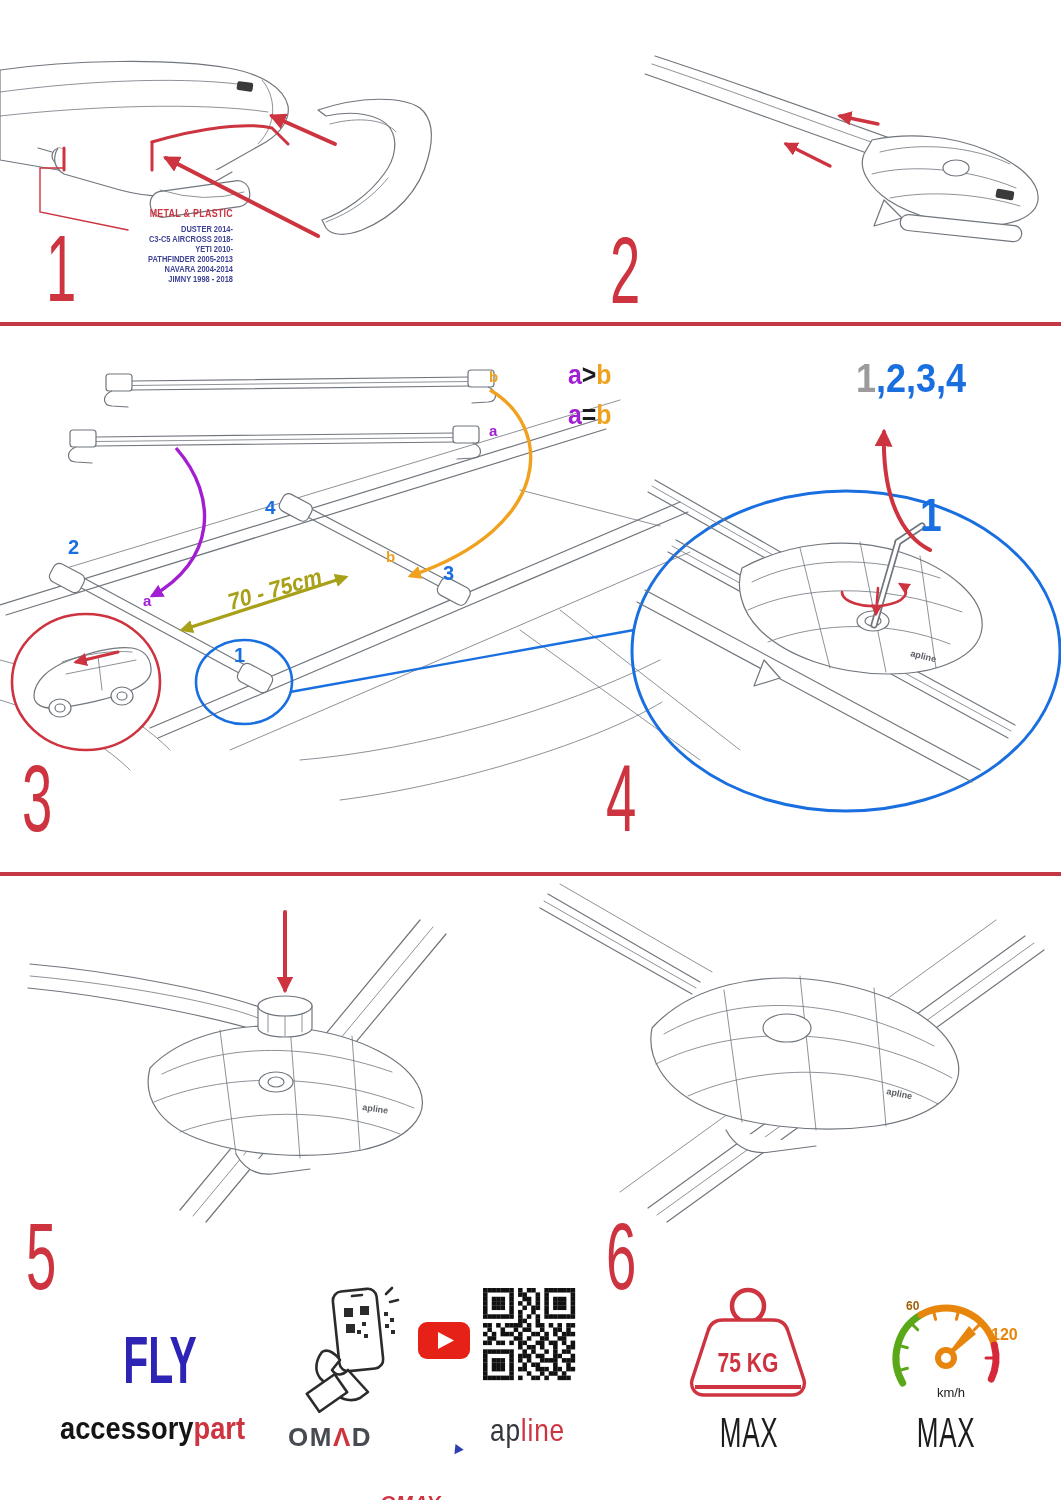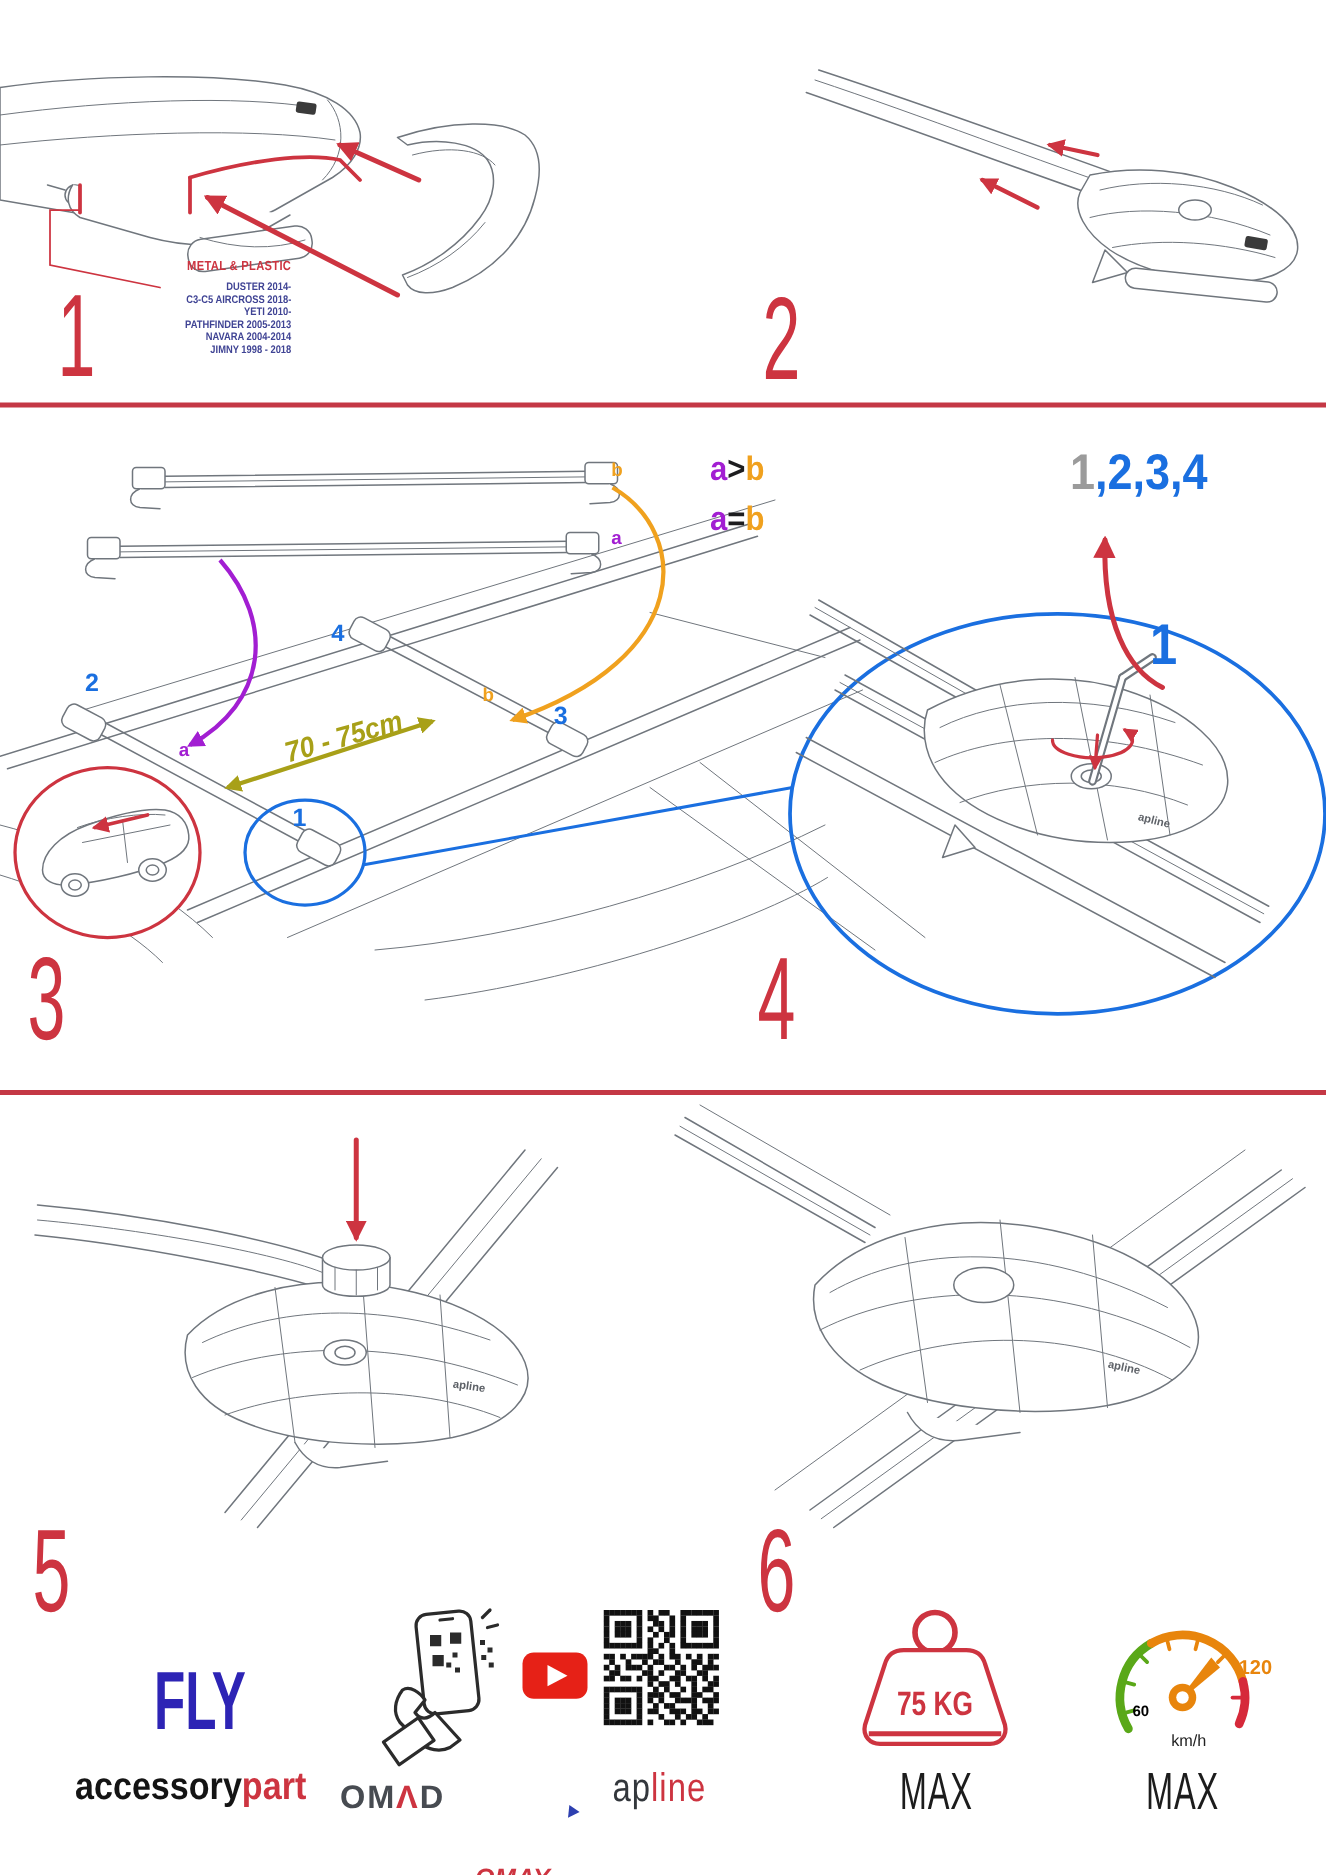--- a/index.html
+++ b/index.html
@@ -286,21 +286,21 @@
 
   <div class="lbl b" style="left:856px;top:358px;font-size:40px;transform:scaleX(.9);transform-origin:left top">
     <span class="gray">1</span><span class="blue">,2,3,4</span>
   </div>
   <div class="lbl b blue" style="left:920px;top:492px;font-size:46px;transform:scaleX(.85);transform-origin:left top">1</div>
 
   <div class="lbl b" style="left:90px;top:1327px;width:140px;text-align:center;font-size:66px;color:#2d24b5;transform:scaleX(.62);transform-origin:center top">FLY</div>
   <div class="lbl b" style="left:60px;top:1413px;font-size:31px;transform:scaleX(.88);transform-origin:left top">
     <span style="color:#141414">accessory</span><span class="red">part</span>
   </div>
-  <div class="lbl b" style="left:272px;top:1424px;font-size:26px;color:#474b51;letter-spacing:1.5px">
+  <div class="lbl b" style="left:288px;top:1424px;font-size:26px;color:#474b51;letter-spacing:1.5px">
     <span>OM</span><span class="red">Λ</span><span>D</span>
   </div>
   <div class="lbl b red" style="left:380px;top:1493px;font-size:20px;font-style:italic;letter-spacing:.5px">OMAY</div>
   <div class="abs" style="left:452px;top:1446px;width:0;height:0;border-left:5px solid transparent;border-right:5px solid transparent;border-top:9px solid #2d3fb0;transform:rotate(35deg)"></div>
   <div class="lbl" style="left:490px;top:1414px;font-size:32px;font-weight:400;transform:scaleX(.82);transform-origin:left top;letter-spacing:1px">
     <span style="color:#33373c">ap</span><span class="red">line</span>
   </div>
 
   <svg style="left:302px;top:1282px" width="105" height="130" viewBox="0 0 105 130">
     <g stroke="#2b2b2b" stroke-width="2.6" fill="none" stroke-linecap="round" stroke-linejoin="round">
@@ -592,18 +592,18 @@
       <line x1="36.6" y1="30.6" x2="43.7" y2="37.7" stroke="#5aa818"></line>
       <line x1="59.1" y1="17.7" x2="61.6" y2="27.4" stroke="#e8850c"></line>
       <line x1="84.9" y1="17.7" x2="82.4" y2="27.4" stroke="#e8850c"></line>
       <line x1="107.4" y1="30.6" x2="100.3" y2="37.7" stroke="#e8850c"></line>
       <line x1="122" y1="66" x2="112" y2="66" stroke="#d6293a"></line>
     </g>
     <path d="M66,72 L102,42 L95,34 Z" fill="#e8850c"></path>
     <circle cx="72" cy="66" r="11" fill="#e8850c"></circle>
       <circle cx="72" cy="66" r="5" fill="#fff"></circle>
   </svg>
-  <div class="lbl b" style="left:906px;top:1363px;font-size:12px;color:#000000">60</div>
+  <div class="lbl b" style="left:906px;top:1300px;font-size:12px;color:#a16207">60</div>
   <div class="lbl b" style="left:991px;top:1327px;font-size:16px;color:#e8850c">120</div>
   <div class="lbl" style="left:916px;top:1386px;width:70px;text-align:center;font-size:13px;color:#222">km/h</div>
   <div class="max" style="left:890px;top:1412px;width:112px">MAX</div>
 
 </div>
 
 </body></html>

